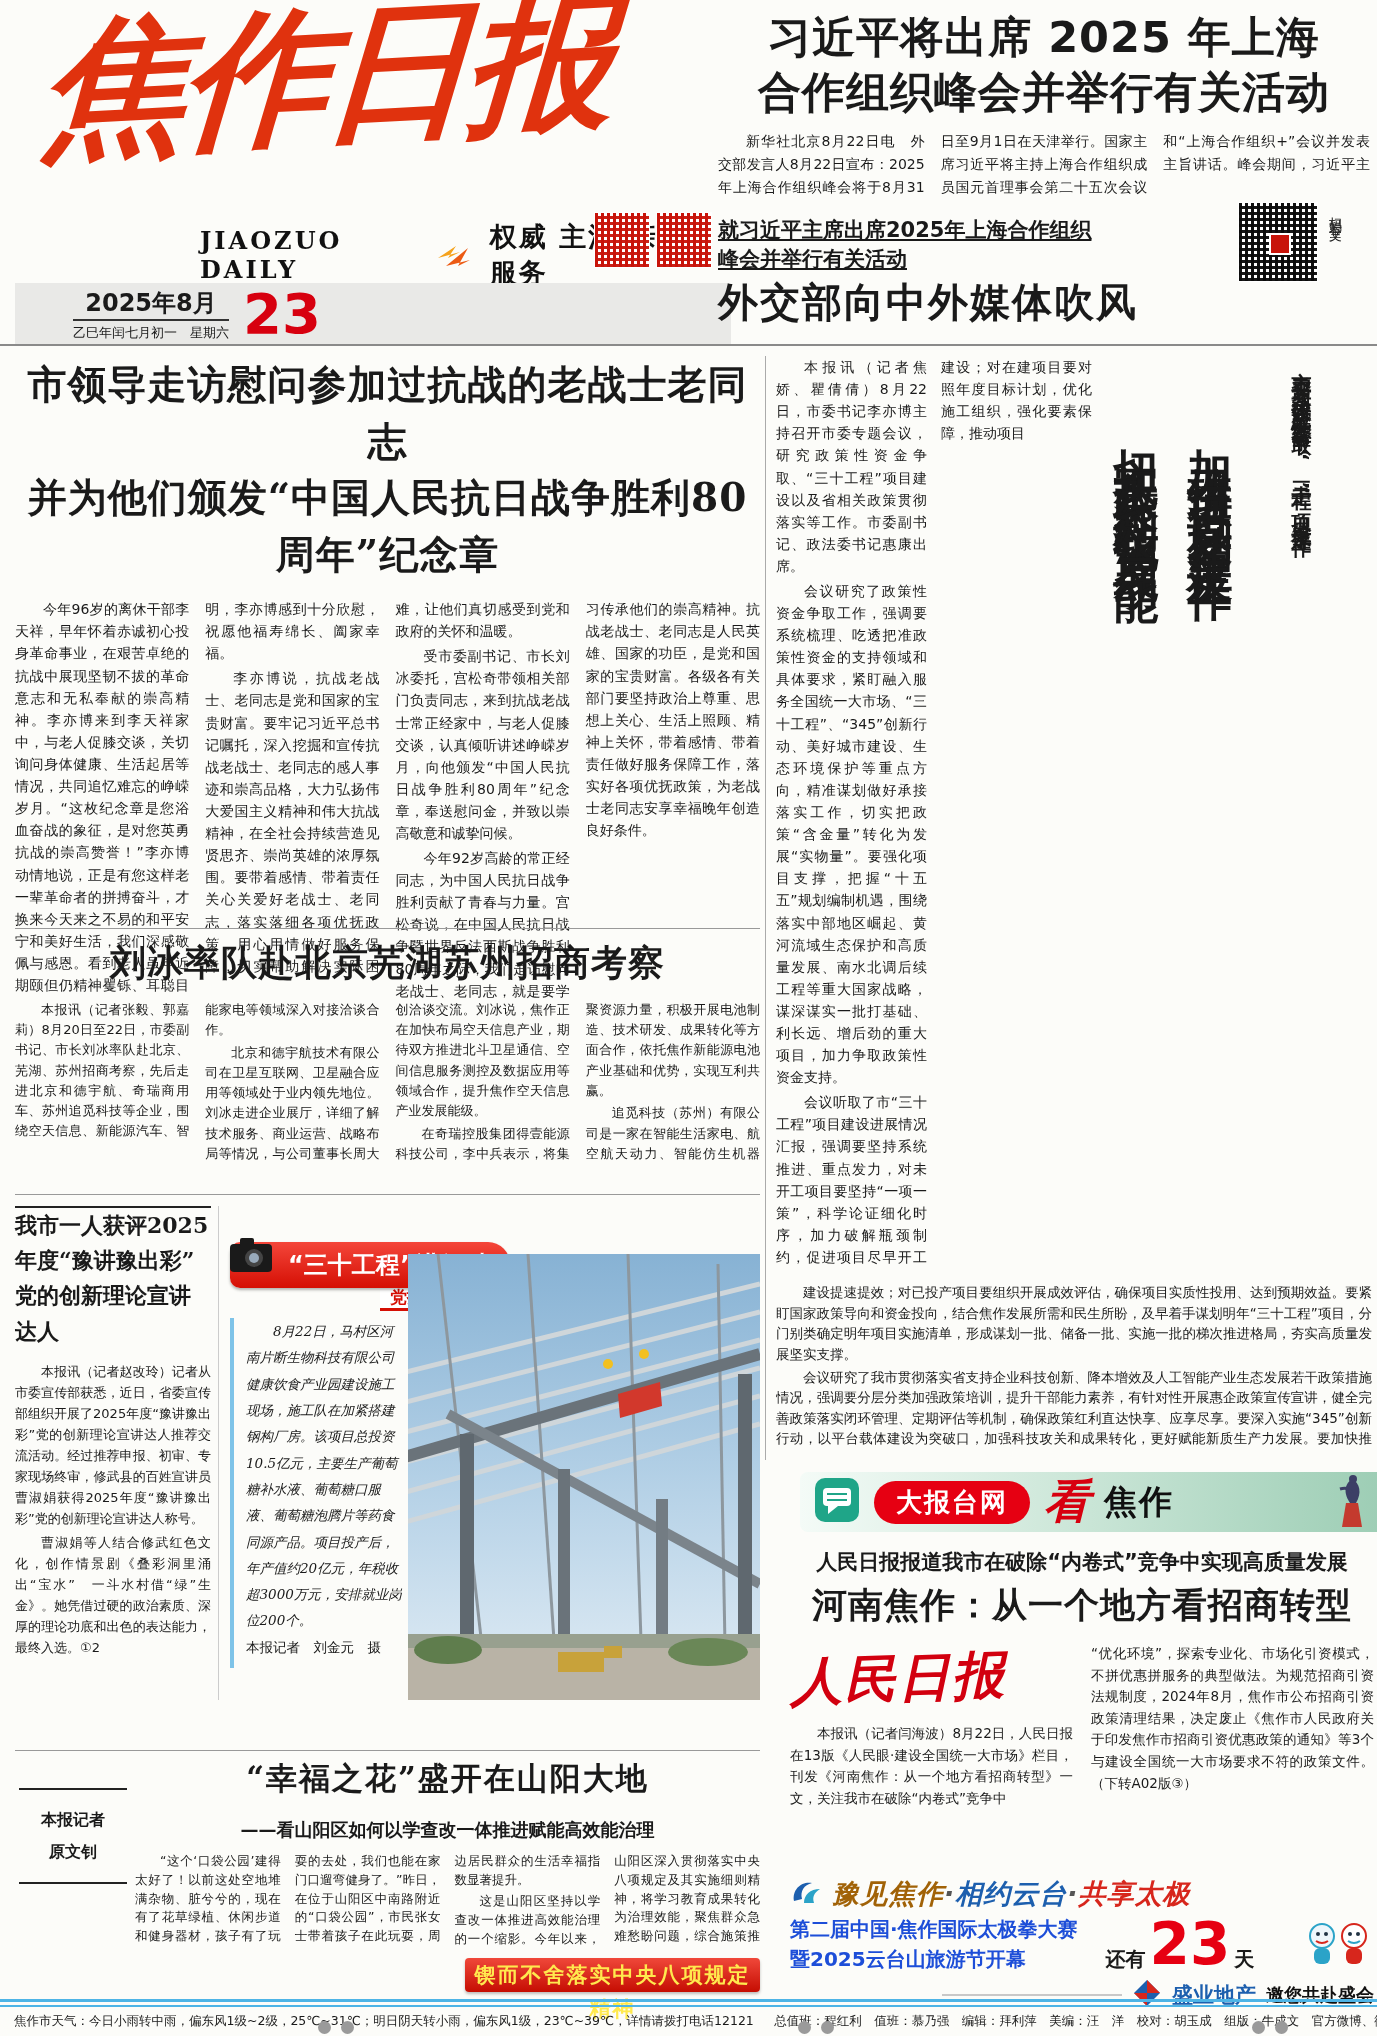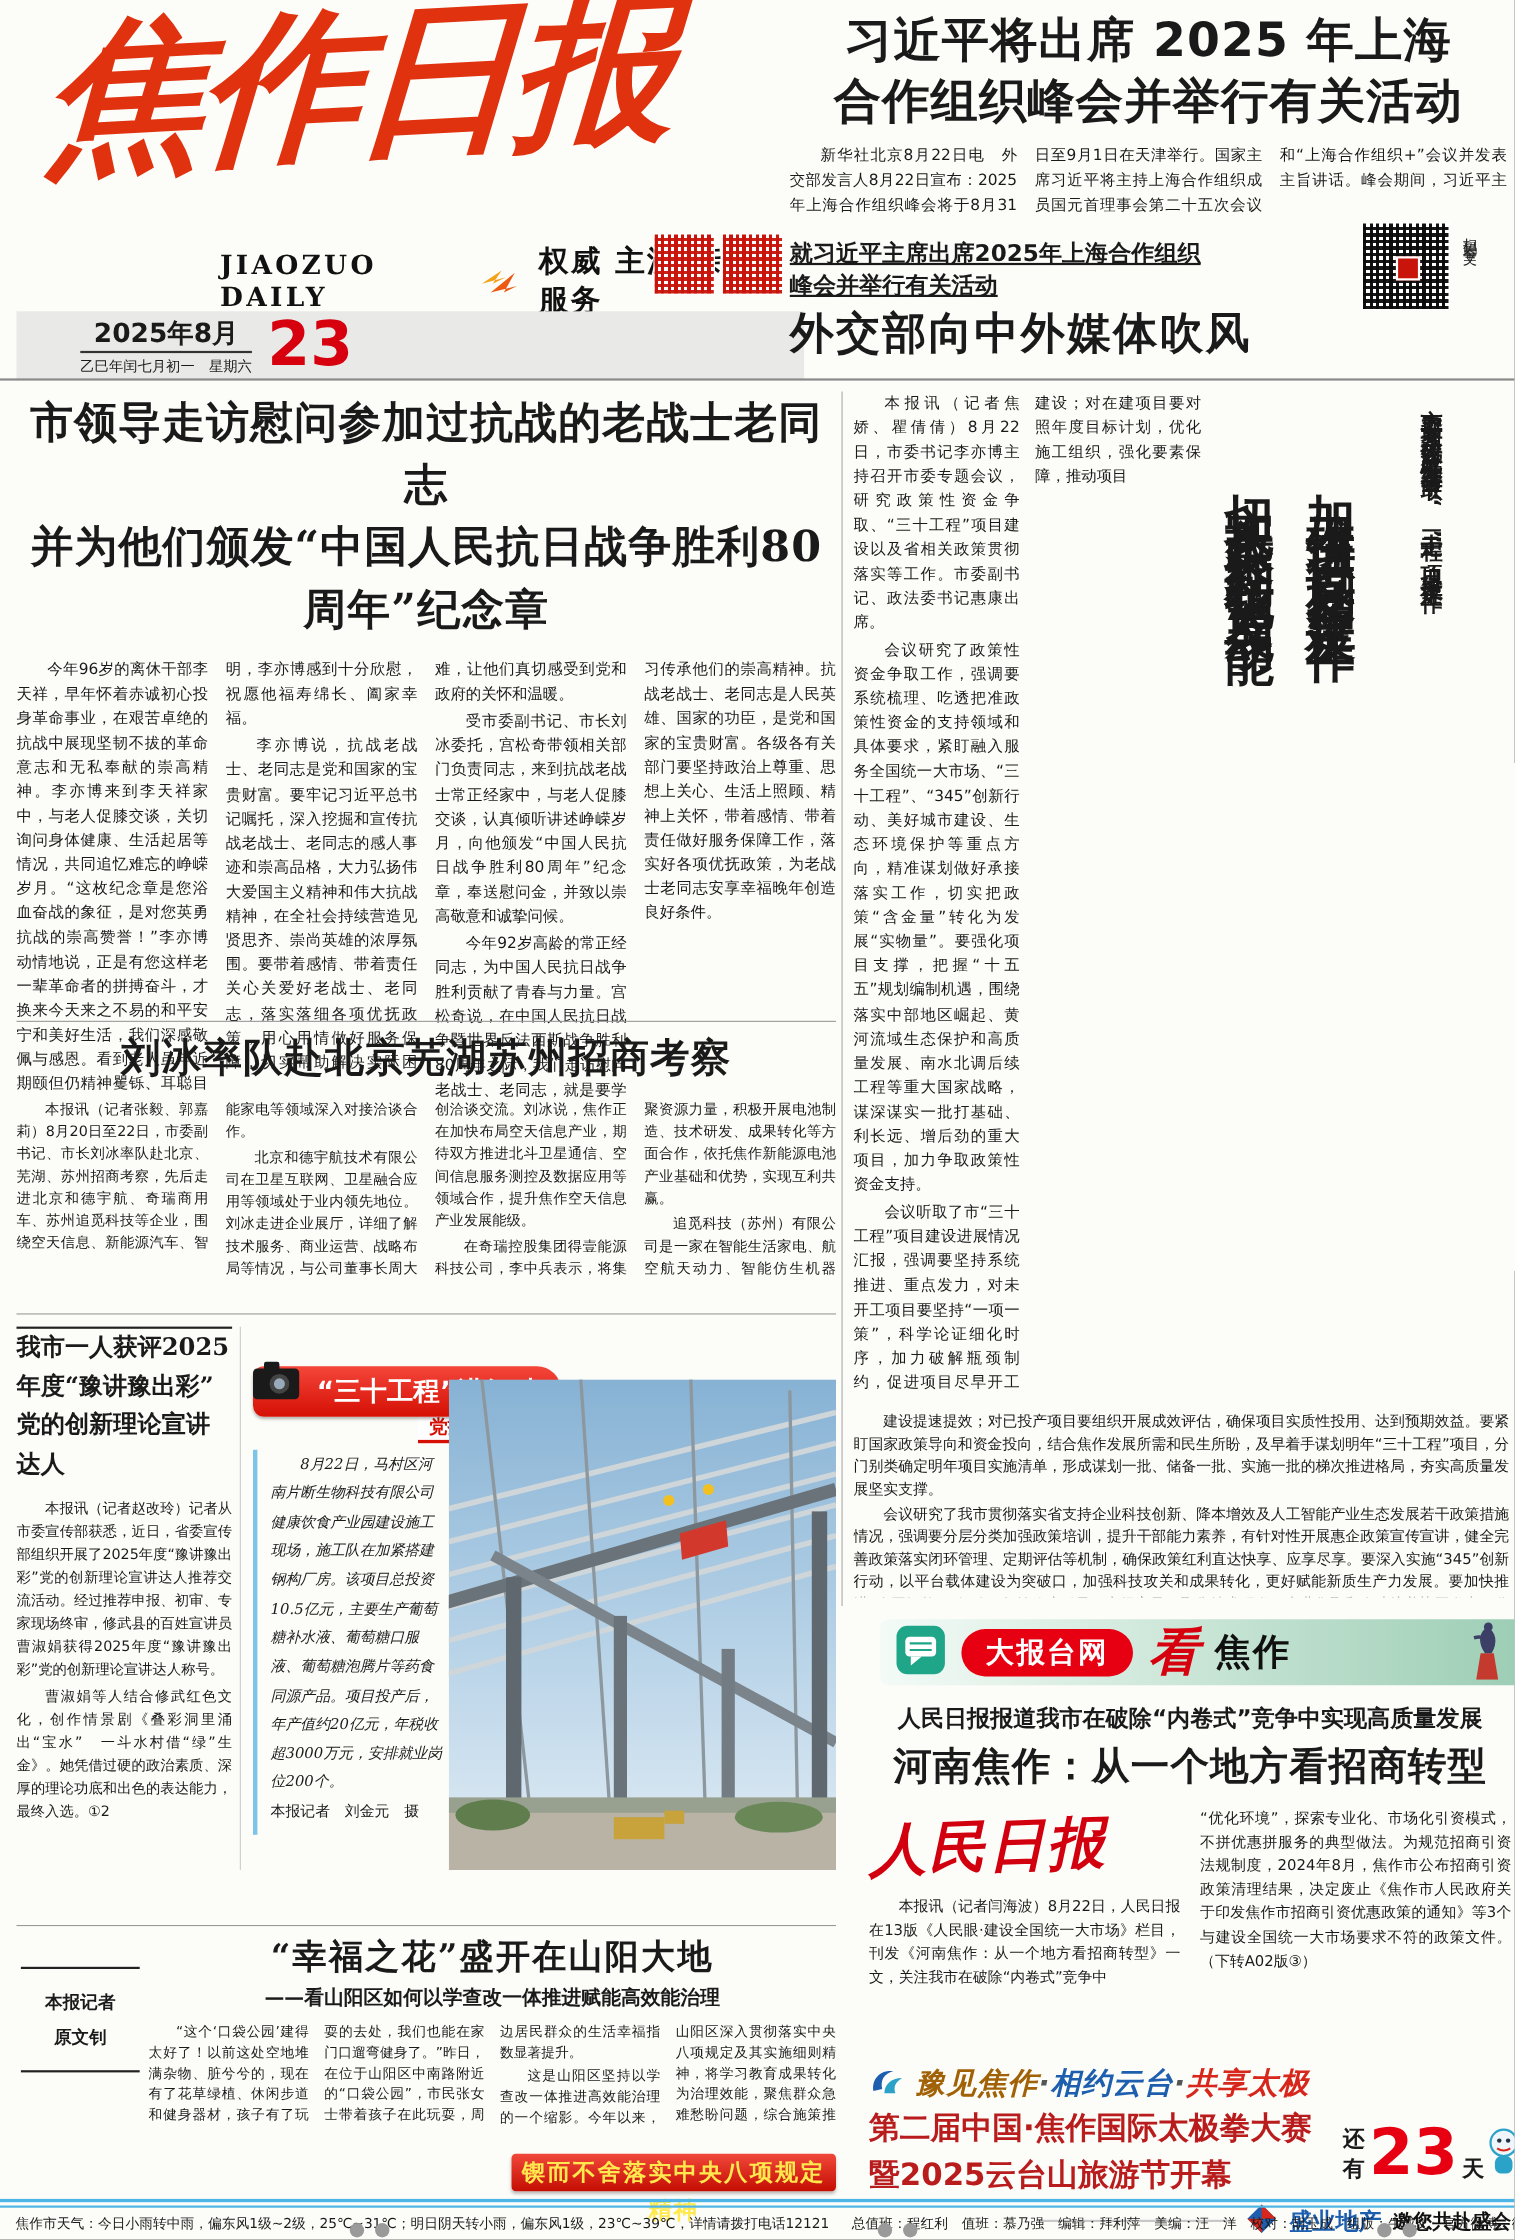--- a/index.html
+++ b/index.html
@@ -71,21 +71,21 @@
   
   .xf-h{font-weight:700;font-size:31px;text-align:center;letter-spacing:2px;}
   .xf-sub{font-weight:700;font-size:18px;text-align:center;}
   .byline-box{border-top:2px solid #222;border-bottom:2px solid #222;text-align:center;
       font-size:16px;font-weight:700;padding:14px 6px;line-height:2;}
   .banner{background:linear-gradient(180deg,#f0483a,#c50d02);color:#ffe94e;font-weight:900;
       font-size:21px;text-align:center;line-height:34px;border-radius:4px;letter-spacing:2px;
       box-shadow:0 2px 3px rgba(0,0,0,.25);}
   
   .ad-slogan{font-weight:900;font-style:italic;font-size:27px;letter-spacing:1px;white-space:nowrap;}
-  .ad-line{color:#b91c1c;font-weight:900;font-size:28px;line-height:1.5;white-space:nowrap;}
+  .ad-line{color:#1d4ed8;font-weight:900;font-size:20px;line-height:1.5;white-space:nowrap;}
   .cd-num{color:#e60012;font-weight:900;font-size:58px;line-height:1;}
   .brand-row{display:flex;align-items:center;gap:10px;font-weight:900;}
   
   .footer-line{border-top:3px solid #4db4e6;border-bottom:2px solid #4db4e6;height:3px;}
   .footer-text{font-size:12.5px;white-space:nowrap;color:#1a1a1a;}
   .dot{width:13px;height:13px;border-radius:50%;background:#9a9a9a;position:absolute;}
   .vline{background:#aaa;width:1px;position:absolute;}
   .hline{background:#999;height:1px;position:absolute;}
 </style>
 </head>
@@ -279,21 +279,21 @@
 
   <div class="hline" style="left:15px;top:1750px;width:745px;"></div>
 
   <div class="abs" style="left:15px;top:1758px;width:745px;height:238px;">
     <div class="abs byline-box" style="left:4px;top:30px;width:96px;">
       <div>本报记者</div>
       <div>原文钊</div>
     </div>
     <div style="margin-left:120px;">
       <div class="xf-h serif">“幸福之花”盛开在山阳大地</div>
-      <div class="xf-sub" style="margin-top:4px;">——看山阳区如何以学查改一体推进赋能高效能治理</div>
+      <div class="xf-sub" style="margin-top:18px;">——看山阳区如何以学查改一体推进赋能高效能治理</div>
     </div>
     <div class="cols just" style="margin-left:120px;margin-top:10px;font-size:12.5px;line-height:1.5;height:108px;column-count:4;column-gap:14px;">
       <p>“这个‘口袋公园’建得太好了！以前这处空地堆满杂物、脏兮兮的，现在有了花草绿植、休闲步道和健身器材，孩子有了玩耍的去处，我们也能在家门口遛弯健身了。”昨日，在位于山阳区中南路附近的“口袋公园”，市民张女士带着孩子在此玩耍，周边居民群众的生活幸福指数显著提升。</p>
       <p>这是山阳区坚持以学查改一体推进高效能治理的一个缩影。今年以来，山阳区深入贯彻落实中央八项规定及其实施细则精神，将学习教育成果转化为治理效能，聚焦群众急难愁盼问题，综合施策推进城市公共空间治理，不断增强群众的获得感、幸福感和安全感，让“边角区域”焕发新活力。</p>
 
     </div>
     <div class="abs banner" style="left:450px;top:200px;width:295px;height:34px;">锲而不舍落实中央八项规定精神</div>
   </div>
 
   <div class="abs daobao" style="left:800px;top:1472px;width:560px;height:60px;">

